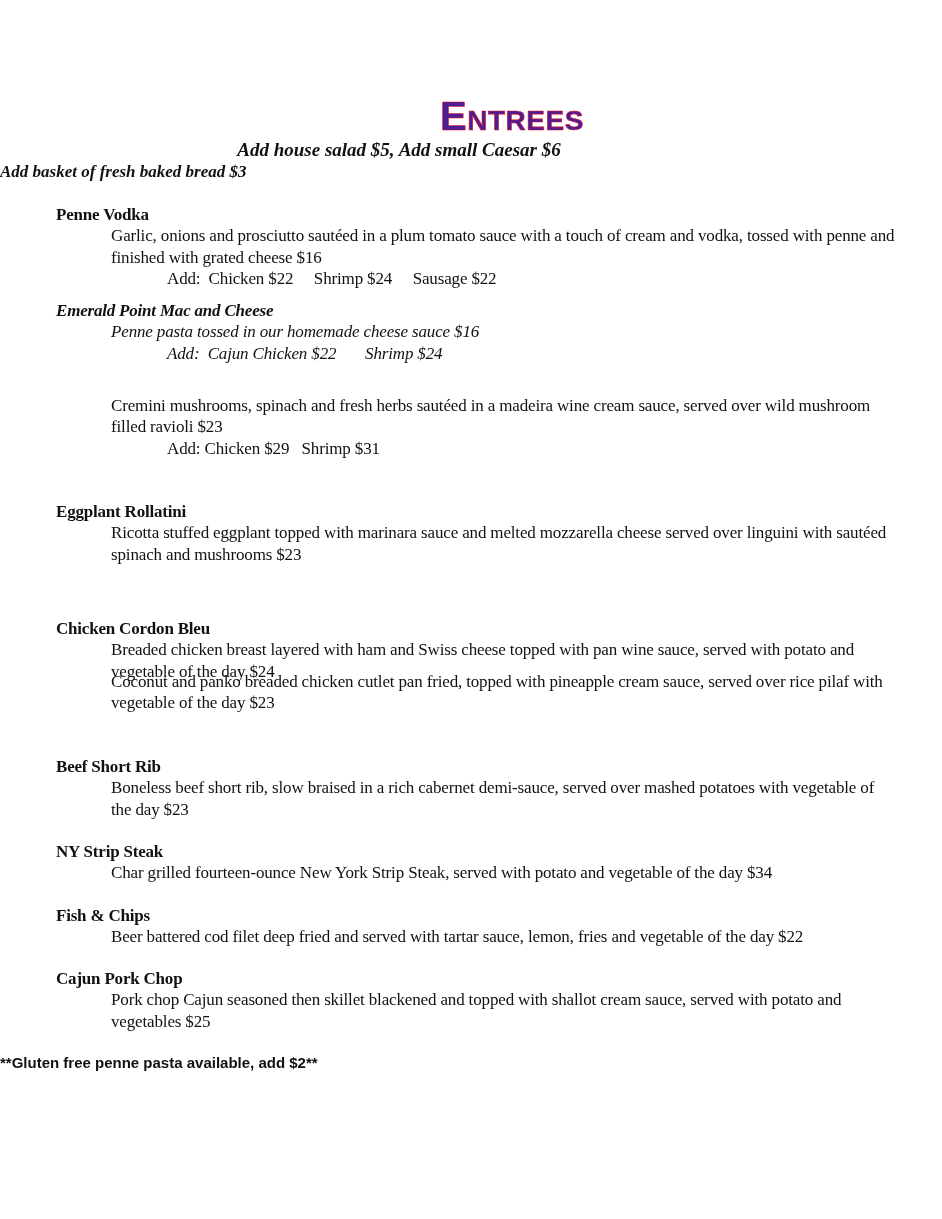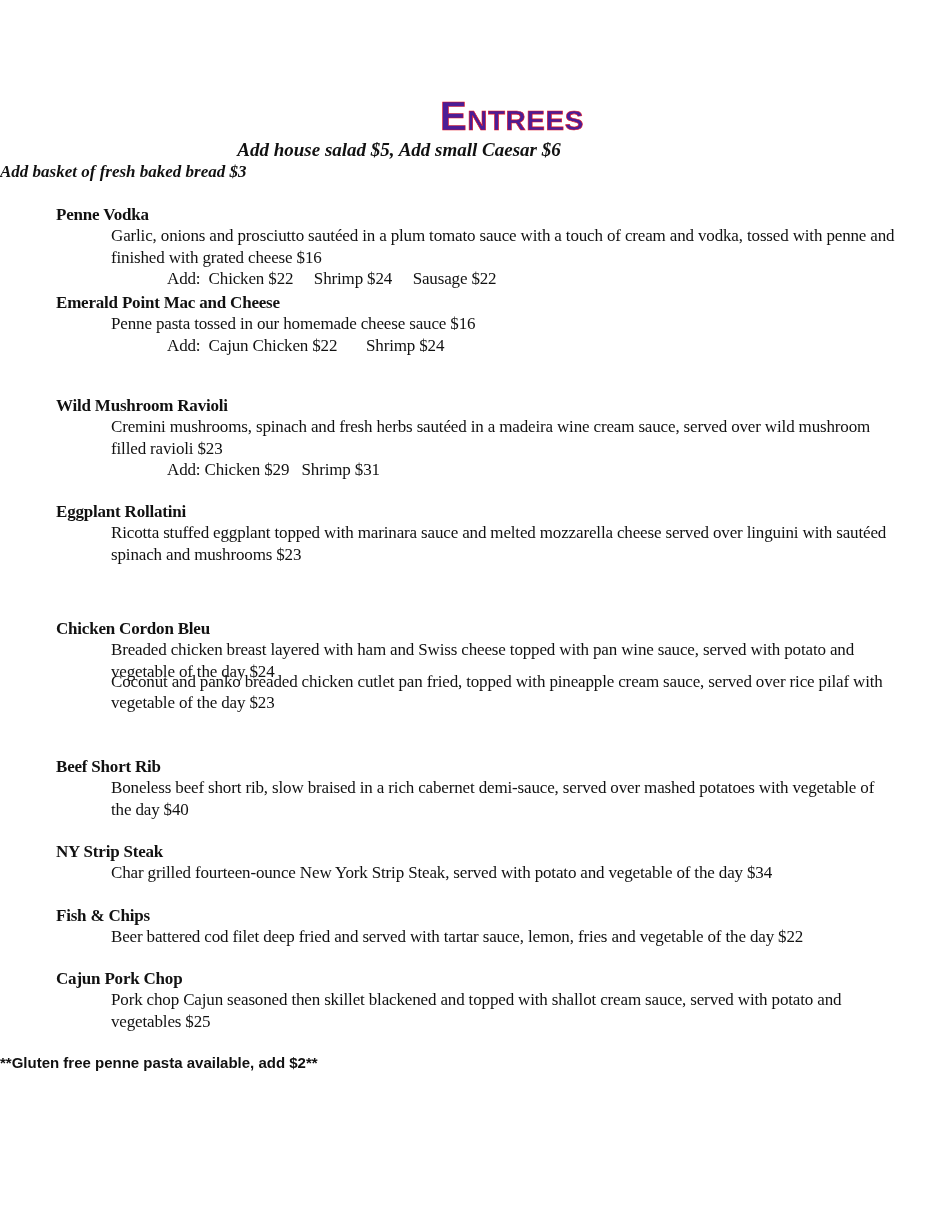--- a/index.html
+++ b/index.html
@@ -27,49 +27,48 @@
 <div class="title">Entrees</div>
 <div class="sub1">Add house salad $5, Add small Caesar $6</div>
 <div class="sub2">Add basket of fresh baked bread  $3</div>
 
 <div class="item" style="top:204px;">
   <div class="item-name">Penne Vodka</div>
   <div class="item-desc">Garlic, onions and prosciutto sautéed in a plum tomato sauce with a touch of cream and vodka, tossed with penne and finished with grated cheese  $16</div>
   <div class="item-add">Add:  Chicken $22     Shrimp $24     Sausage $22</div>
 </div>
 
-<div class="item" style="top:292px;">
+<div class="item" style="top:300px;font-style:italic;">
   <div class="item-name">Emerald Point Mac and Cheese</div>
   <div class="item-desc">Penne pasta tossed in our homemade cheese sauce $16</div>
   <div class="item-add">Add:  Cajun Chicken $22       Shrimp $24</div>
 </div>
 
 <div class="item" style="top:395px;">
-  <div class="item-name">Wild Mushroom Ravioli</div>
   <div class="item-desc">Cremini mushrooms, spinach and fresh herbs sautéed in a madeira wine cream sauce, served over wild mushroom filled ravioli $23</div>
   <div class="item-add">Add: Chicken $29   Shrimp $31</div>
 </div>
 
 <div class="item" style="top:501px;">
   <div class="item-name">Eggplant Rollatini</div>
   <div class="item-desc">Ricotta stuffed eggplant topped with marinara sauce and melted mozzarella cheese served over linguini with sautéed spinach and mushrooms $23</div>
 </div>
 
 <div class="item" style="top:618px;">
   <div class="item-name">Chicken Cordon Bleu</div>
   <div class="item-desc">Breaded chicken breast layered with ham and Swiss cheese topped with pan wine sauce, served with potato and vegetable of the day $24</div>
 </div>
 
 <div class="item" style="top:671px;">
   <div class="item-desc">Coconut and panko breaded chicken cutlet pan fried, topped with pineapple cream sauce, served over rice pilaf with vegetable of the day $23</div>
 </div>
 
 <div class="item" style="top:756px;">
   <div class="item-name">Beef Short Rib</div>
-  <div class="item-desc">Boneless beef short rib, slow braised in a rich cabernet demi-sauce, served over mashed potatoes with vegetable of the day $40</div>
+  <div class="item-desc">Boneless beef short rib, slow braised in a rich cabernet demi-sauce, served over mashed potatoes with vegetable of the day $23</div>
 </div>
 
 <div class="item" style="top:841px;">
   <div class="item-name">NY Strip Steak</div>
   <div class="item-desc">Char grilled fourteen-ounce New York Strip Steak, served with potato and vegetable of the day $34</div>
 </div>
 
 <div class="item" style="top:905px;">
   <div class="item-name">Fish &amp; Chips</div>
   <div class="item-desc">Beer battered cod filet deep fried and served with tartar sauce, lemon, fries and vegetable of the day $22</div>

